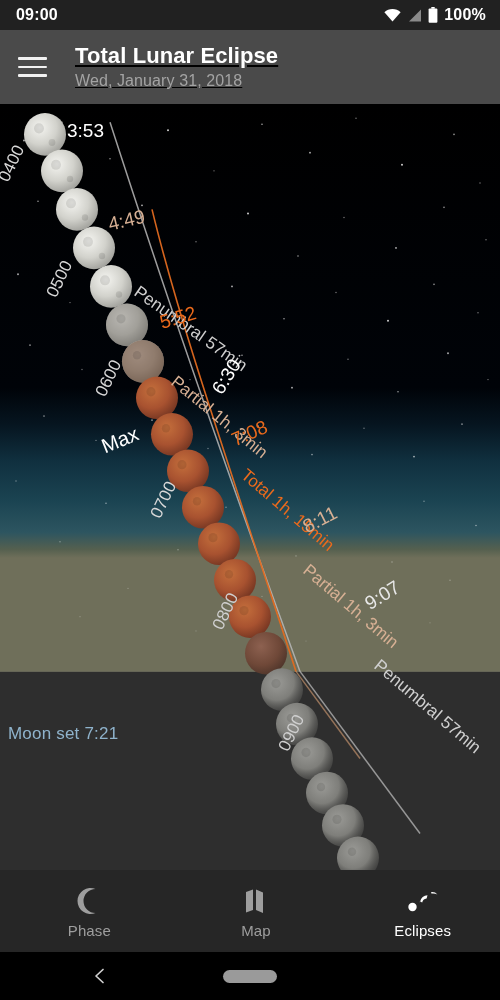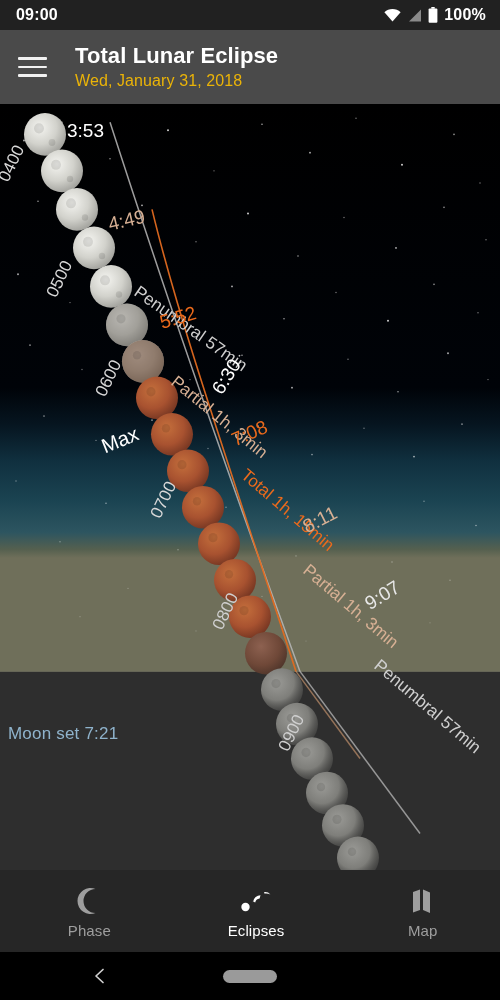--- a/index.html
+++ b/index.html
@@ -55,27 +55,27 @@
     width: 34px; height: 34px;
     display: flex; flex-direction: column;
     justify-content: center; gap: 6px;
     cursor: pointer; flex: 0 0 34px;
     margin-right: 23px;
   }
   .hamburger span {
     display: block; height: 2.5px; width: 29px;
     background: #f1f1f1; border-radius: 1px;
   }
-  .titles { display: flex; flex-direction: column; justify-content: center; }
+  .titles { display: flex; flex-direction: column; justify-content: center; text-decoration: underline; }
   .title-main {
     color: #ffffff; font-size: 22px; font-weight: bold;
     line-height: 26px; letter-spacing: .1px;
   }
   .title-sub {
-    color: #eab308; font-size: 16px; line-height: 22px;
+    color: #a3a3a3; font-size: 16px; line-height: 22px;
     letter-spacing: .1px; margin-top: 1px;
   }
 
   
   .sky {
     position: relative; flex: 1 1 auto;
     background: #000;
     overflow: hidden;
   }
   .sky-canvas { position: absolute; inset: 0; width: 100%; height: 100%; display:block; }
@@ -373,42 +373,42 @@
       <div class="nav-ico">
         <svg width="26" height="28" viewBox="0 0 26 28">
           <path d="M19.5 2 A13 13 0 1 0 19.5 26 A11 11 0 1 1 19.5 2 Z" fill="#9e9e9e"></path>
         </svg>
       </div>
       <div class="nav-lbl">Phase</div>
     </div>
 
 
 
+    <div class="navitem">
+      <div class="nav-ico">
+        <svg width="24" height="26" viewBox="0 0 24 26">
+          <path d="M2 4 L9 1.5 L9 22 L2 24.5 Z" fill="#9e9e9e"></path>
+          <path d="M12 1.5 L19 4.5 L19 25 L12 22 Z" fill="#9e9e9e"></path>
+        </svg>
+      </div>
+      <div class="nav-lbl">Map</div>
+    </div>
+
     <div class="navitem active">
       <div class="nav-ico">
         <svg width="34" height="26" viewBox="0 0 34 26">
           <circle cx="6.5" cy="19" r="4.2" fill="#ffffff"></circle>
           <path d="M13.5 15.5 A6 6 0 0 1 19.5 9.5 A6.8 6.8 0 0 0 13.5 15.5 Z" fill="#ffffff"></path>
           <path d="M14.2 13.6 A7.6 7.6 0 0 1 21.5 7.2 L20.6 10.4 A5 5 0 0 0 16.2 14.6 Z" fill="#ffffff"></path>
           <path d="M25 4.2 A7 7 0 0 1 31.4 6.6 A8 8 0 0 0 25.4 5.6 Z" fill="#ffffff"></path>
         </svg>
       </div>
       <div class="nav-lbl">Eclipses</div>
     </div>
 
-    <div class="navitem">
-      <div class="nav-ico">
-        <svg width="24" height="26" viewBox="0 0 24 26">
-          <path d="M2 4 L9 1.5 L9 22 L2 24.5 Z" fill="#9e9e9e"></path>
-          <path d="M12 1.5 L19 4.5 L19 25 L12 22 Z" fill="#9e9e9e"></path>
-        </svg>
-      </div>
-      <div class="nav-lbl">Map</div>
-    </div>
-
   </div>
 
   <div class="sysnav">
     <svg class="sys-back" viewBox="0 0 16 16">
       <path d="M11 1.5 L4 8 L11 14.5" fill="none" stroke="#cfcfcf" stroke-width="1.7" stroke-linecap="round" stroke-linejoin="round"></path>
     </svg>
     <div class="sys-pill"></div>
   </div>
 
 </div>

